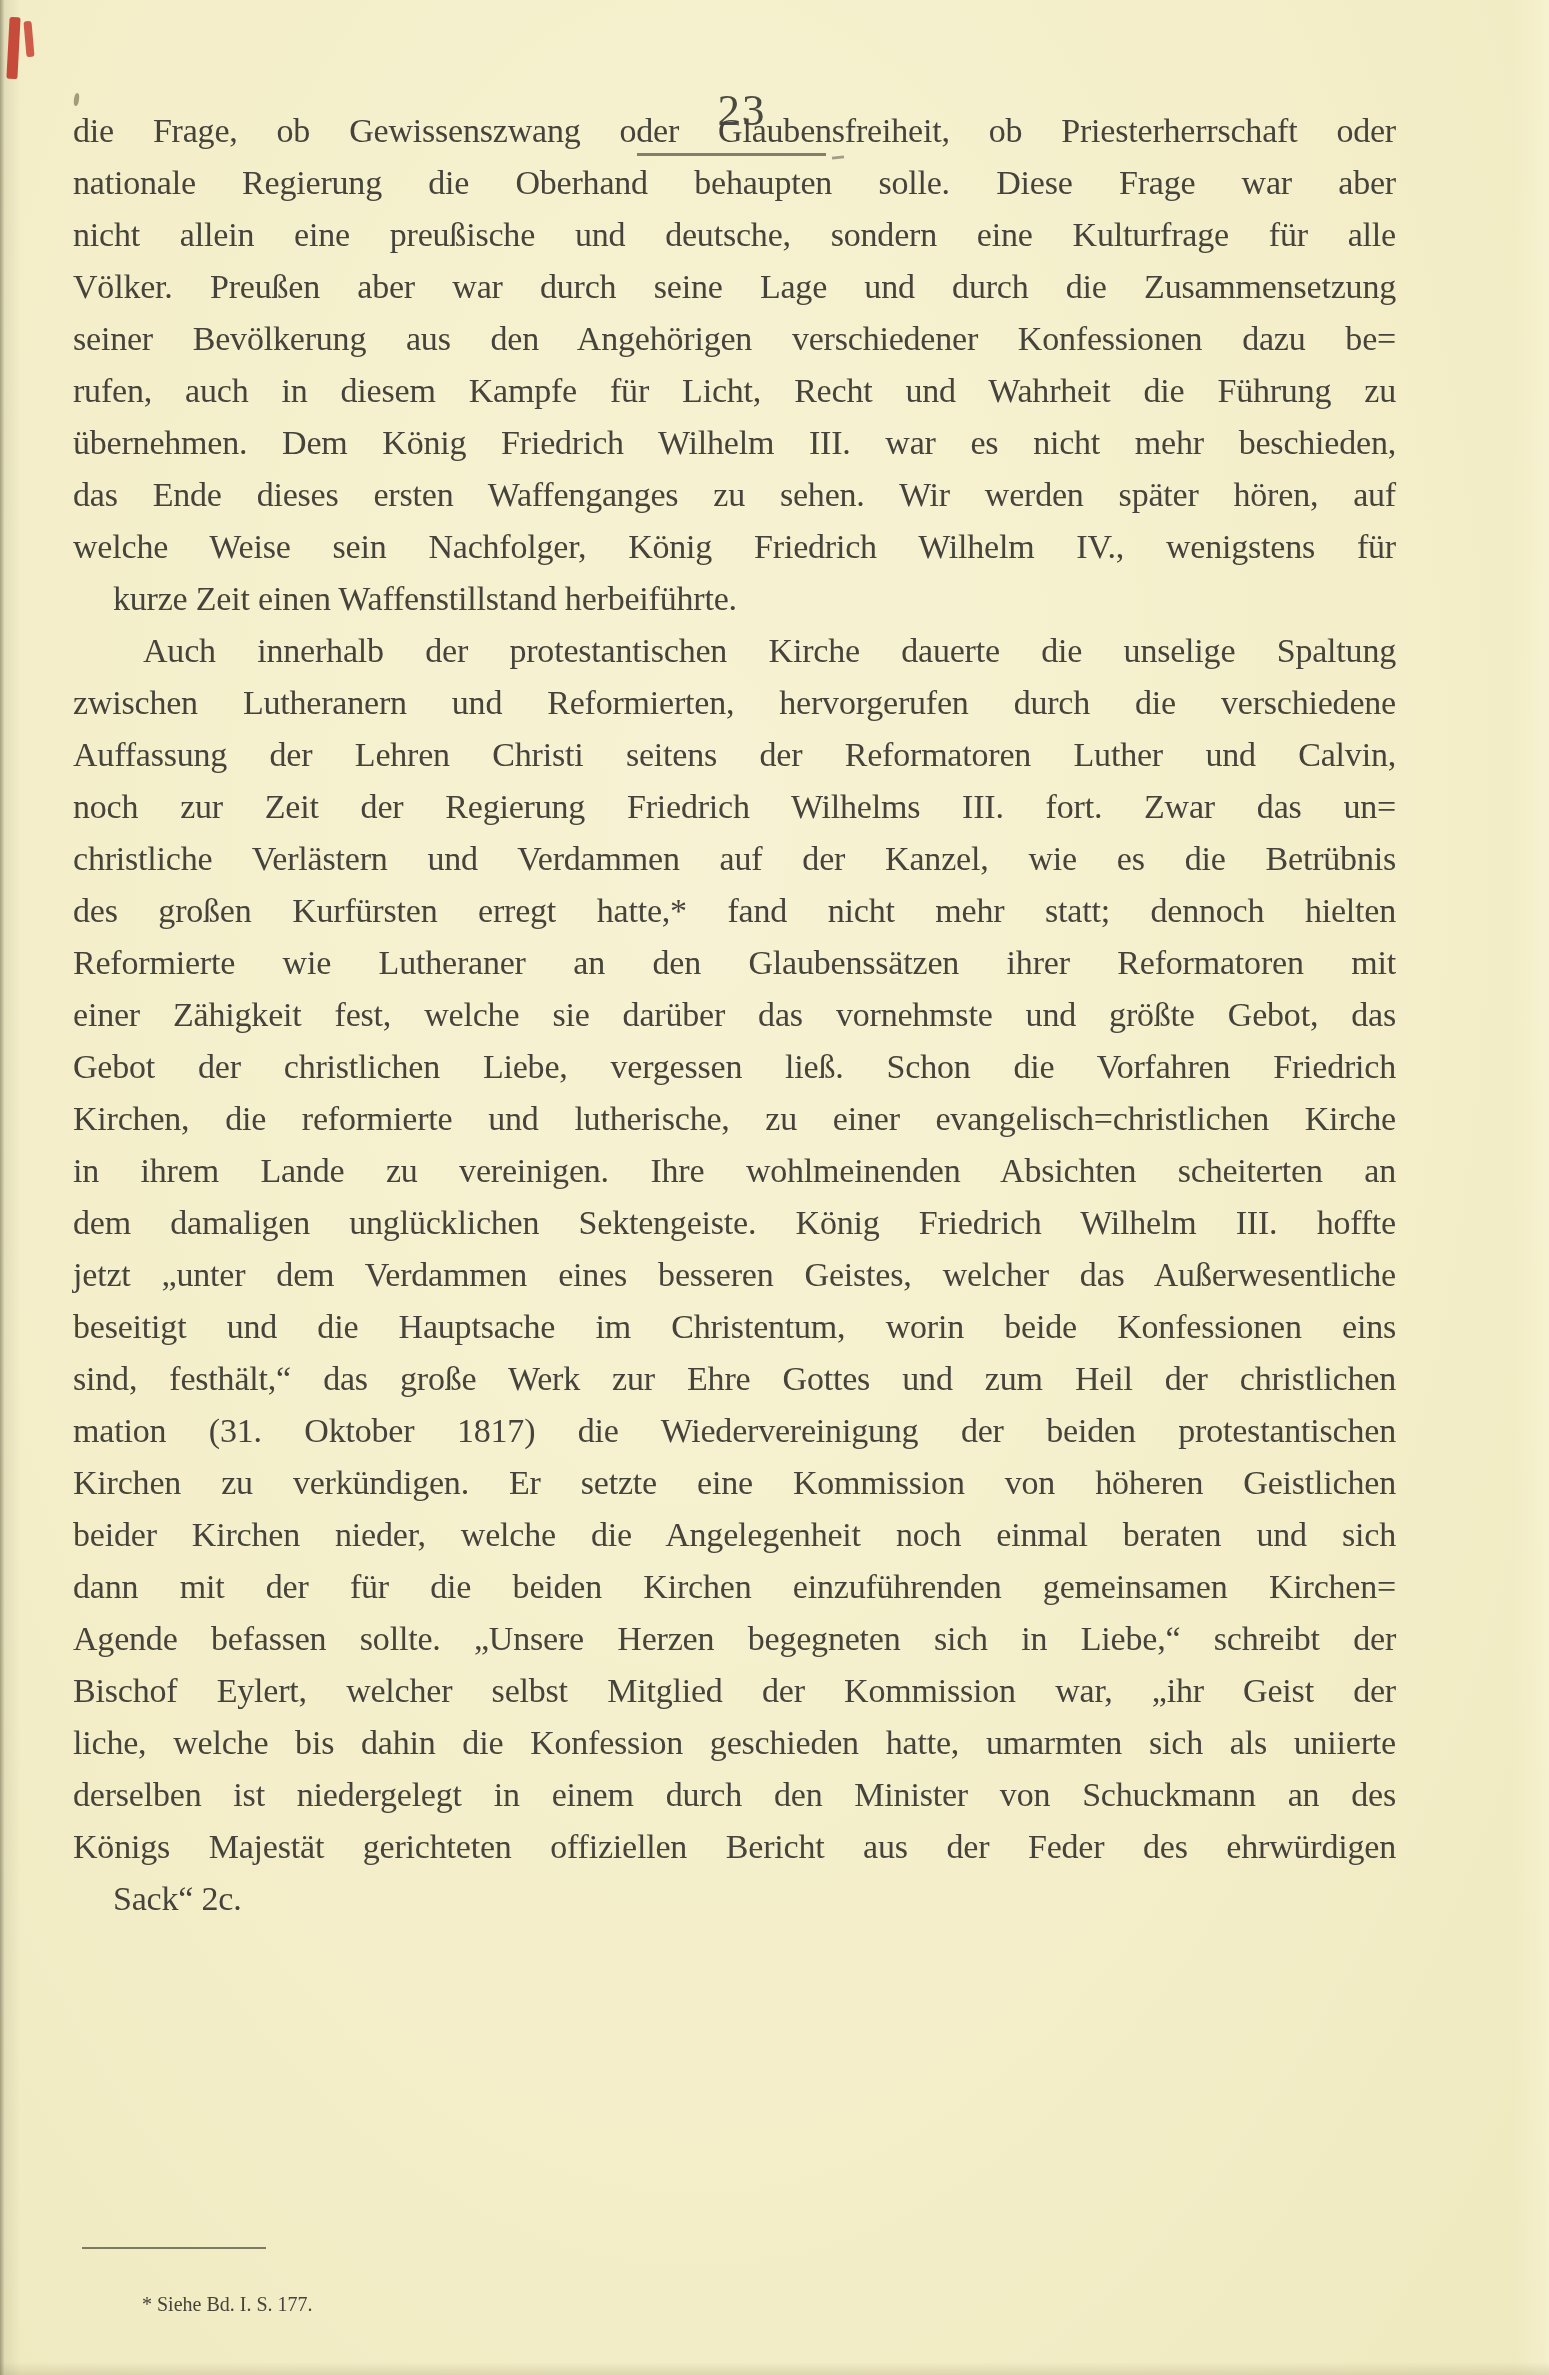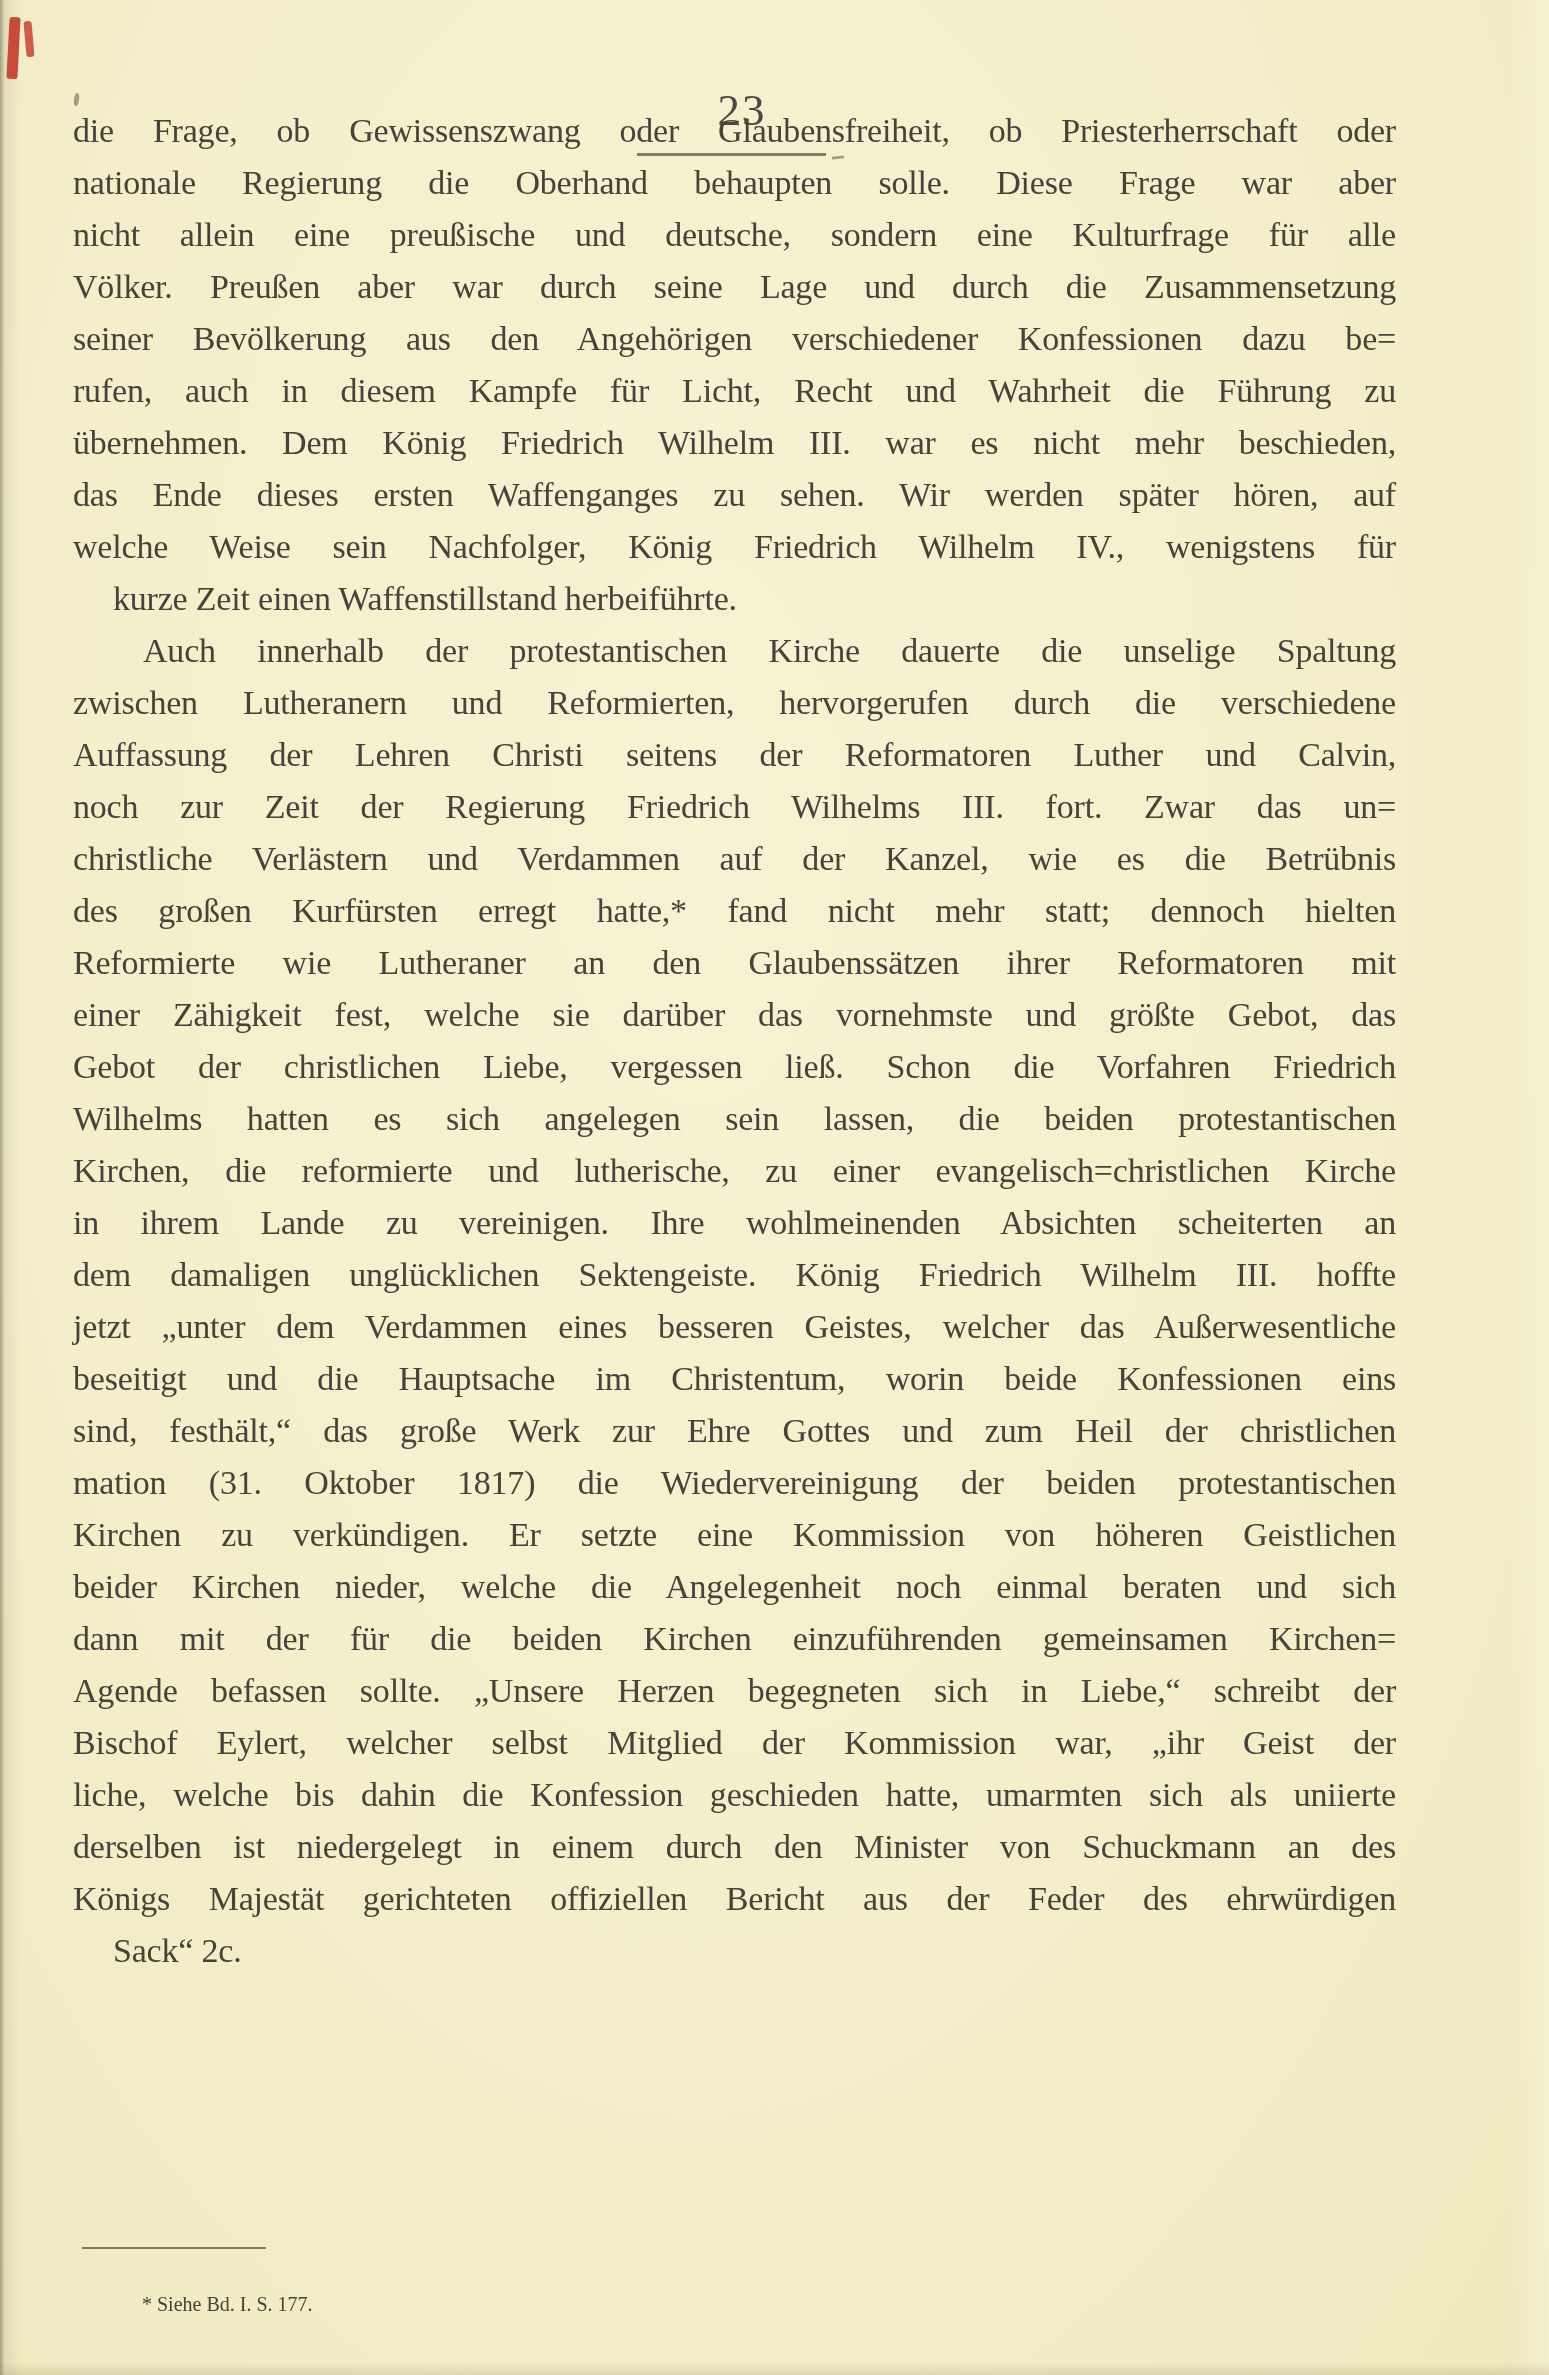--- a/index.html
+++ b/index.html
@@ -112,21 +112,20 @@
       <div class="line last">kurze Zeit einen Waffenstillstand herbeiführte.</div>
       <div class="line indent">Auch innerhalb der protestantischen Kirche dauerte die unselige Spaltung</div>
       <div class="line">zwischen Lutheranern und Reformierten, hervorgerufen durch die verschiedene</div>
       <div class="line">Auffassung der Lehren Christi seitens der Reformatoren Luther und Calvin,</div>
       <div class="line">noch zur Zeit der Regierung Friedrich Wilhelms III. fort. Zwar das un=</div>
       <div class="line">christliche Verlästern und Verdammen auf der Kanzel, wie es die Betrübnis</div>
       <div class="line">des großen Kurfürsten erregt hatte,* fand nicht mehr statt; dennoch hielten</div>
       <div class="line">Reformierte wie Lutheraner an den Glaubenssätzen ihrer Reformatoren mit</div>
       <div class="line">einer Zähigkeit fest, welche sie darüber das vornehmste und größte Gebot, das</div>
       <div class="line">Gebot der christlichen Liebe, vergessen ließ. Schon die Vorfahren Friedrich</div>
-      <div class="line">Wilhelms hatten es sich angelegen sein lassen, die beiden protestantischen</div>
       <div class="line">Kirchen, die reformierte und lutherische, zu einer evangelisch=christlichen Kirche</div>
       <div class="line">in ihrem Lande zu vereinigen. Ihre wohlmeinenden Absichten scheiterten an</div>
       <div class="line">dem damaligen unglücklichen Sektengeiste. König Friedrich Wilhelm III. hoffte</div>
       <div class="line">jetzt „unter dem Verdammen eines besseren Geistes, welcher das Außerwesentliche</div>
       <div class="line">beseitigt und die Hauptsache im Christentum, worin beide Konfessionen eins</div>
       <div class="line">sind, festhält,“ das große Werk zur Ehre Gottes und zum Heil der christlichen</div>
       <div class="line">mation (31. Oktober 1817) die Wiedervereinigung der beiden protestantischen</div>
       <div class="line">Kirchen zu verkündigen. Er setzte eine Kommission von höheren Geistlichen</div>
       <div class="line">beider Kirchen nieder, welche die Angelegenheit noch einmal beraten und sich</div>
       <div class="line">dann mit der für die beiden Kirchen einzuführenden gemeinsamen Kirchen=</div>

